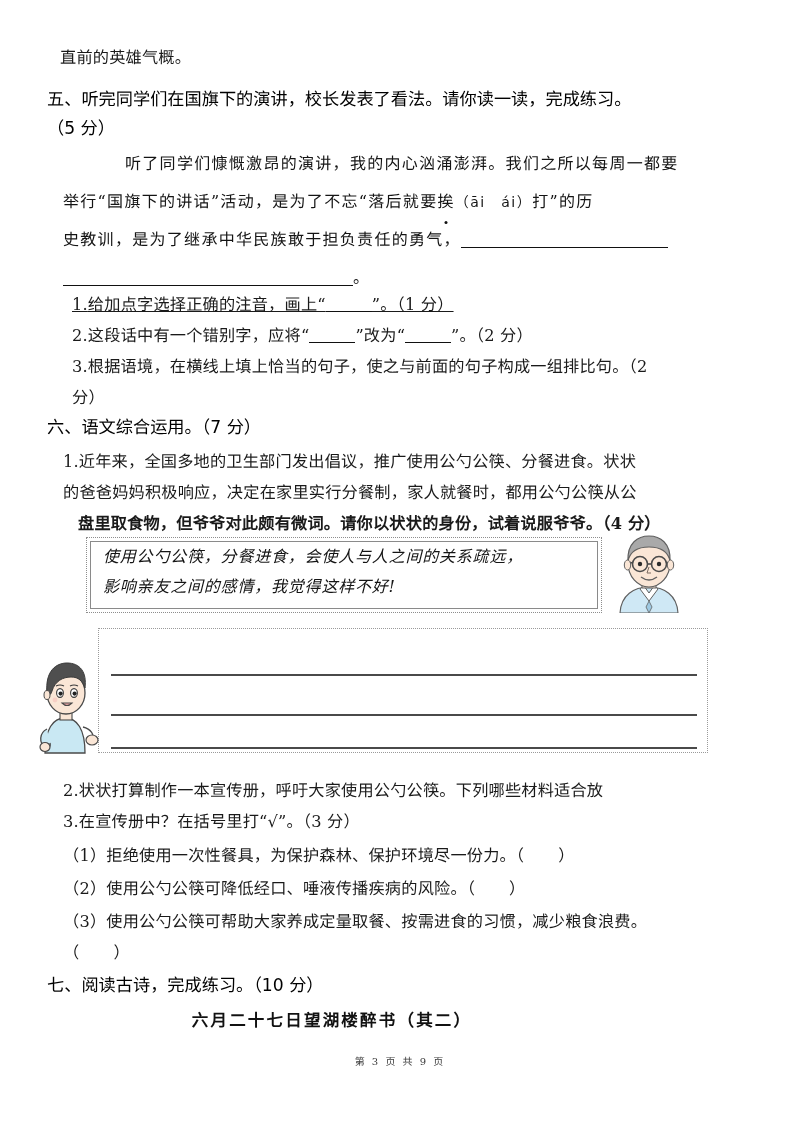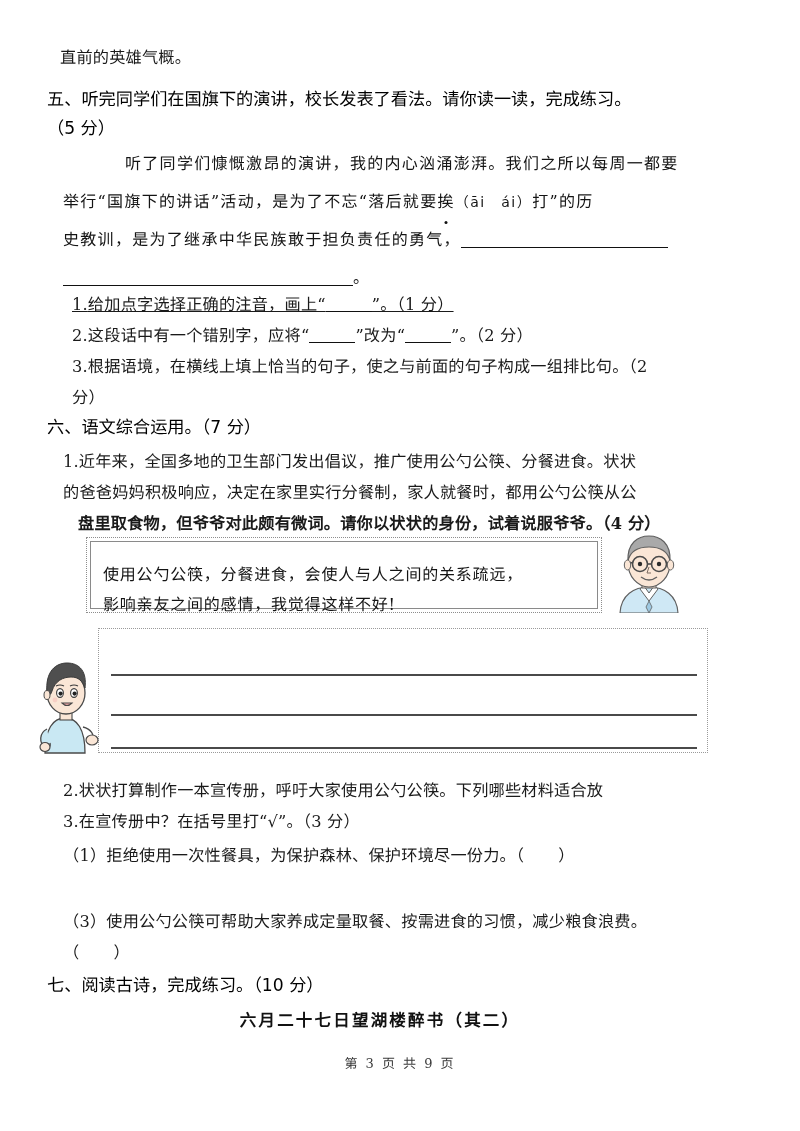--- a/index.html
+++ b/index.html
@@ -108,21 +108,22 @@
     box-sizing: border-box;
     border: 1px dotted #8d8d8d;
     padding: 3px;
     background: #ffffff;
   }
   .quote-box-inner {
     box-sizing: border-box;
     width: 100%;
     height: 100%;
     border: 1.2px solid #8a8a8a;
-    padding: 18px 10px 6px 12px;
+    padding: 0 10px 6px 12px;
+    font-style: italic;
   }
   .quote-line {
     font-family: "DejaVu Serif", "Liberation Serif", serif;
     font-size: 16px;
     line-height: 30px;
     letter-spacing: 0.8px;
     color: #141414;
     white-space: nowrap;
   }
 
@@ -138,21 +139,21 @@
     height: 2.4px;
     background: #4a4a4a;
   }
 
   
   .footer-page {
     position: absolute;
     width: 100%;
     text-align: center;
     font-family: "DejaVu Serif", "Liberation Serif", serif;
-    font-size: 13px;
+    font-size: 10px;
     letter-spacing: 2px;
     color: #3a3a3a;
   }
   .watermark {
     position: absolute;
     font-family: "DejaVu Sans", "Liberation Sans", sans-serif;
     font-size: 38px;
     color: #b9b9b9;
     letter-spacing: 0.5px;
     white-space: nowrap;
@@ -284,29 +285,32 @@
     </svg>
   </div>
 
   <div class="body-text" style="left:63px; top:775px;">2.状状打算制作一本宣传册，呼吁大家使用公勺公筷。下列哪些材料适合放</div>
   <div class="body-text" style="left:63px; top:806px;">3.在宣传册中？在括号里打“√”。（3 分）</div>
 
   <div class="body-text" style="left:63px; top:840px;">
     <span>（1）</span><span>拒绝使用一次性餐具，为保护森林、保护环境尽一份力。（</span><span class="paren-gap"></span><span>）</span>
   </div>
 
+  <div class="body-text" style="left:63px; top:873px;">
+    <span>（2）</span><span>使用公勺公筷可降低经口、唾液传播疾病的风险。（</span><span class="paren-gap"></span><span>）</span>
+  </div>
 
   <div class="body-text" style="left:63px; top:906px;">
     <span>（3）</span><span>使用公勺公筷可帮助大家养成定量取餐、按需进食的习惯，减少粮食浪费。</span>
   </div>
 
   <div class="body-text" style="left:63px; top:937px;">
     <span>（</span><span class="paren-gap"></span><span>）</span>
   </div>
 
   <div class="heading" style="left:47px; top:971px;">七、阅读古诗，完成练习。（10 分）</div>
 
-  <div class="poem-title" style="left:0; top:1007px; width:664px; text-align:center;padding-left:48px;">六月二十七日望湖楼醉书（其二）</div>
+  <div class="poem-title" style="left:0; top:1007px; width:664px; text-align:center;">六月二十七日望湖楼醉书（其二）</div>
 
   <div class="footer-page" style="top:1053px;">第 3 页 共 9 页</div>
 
 
 </div>
 
 </body></html>

